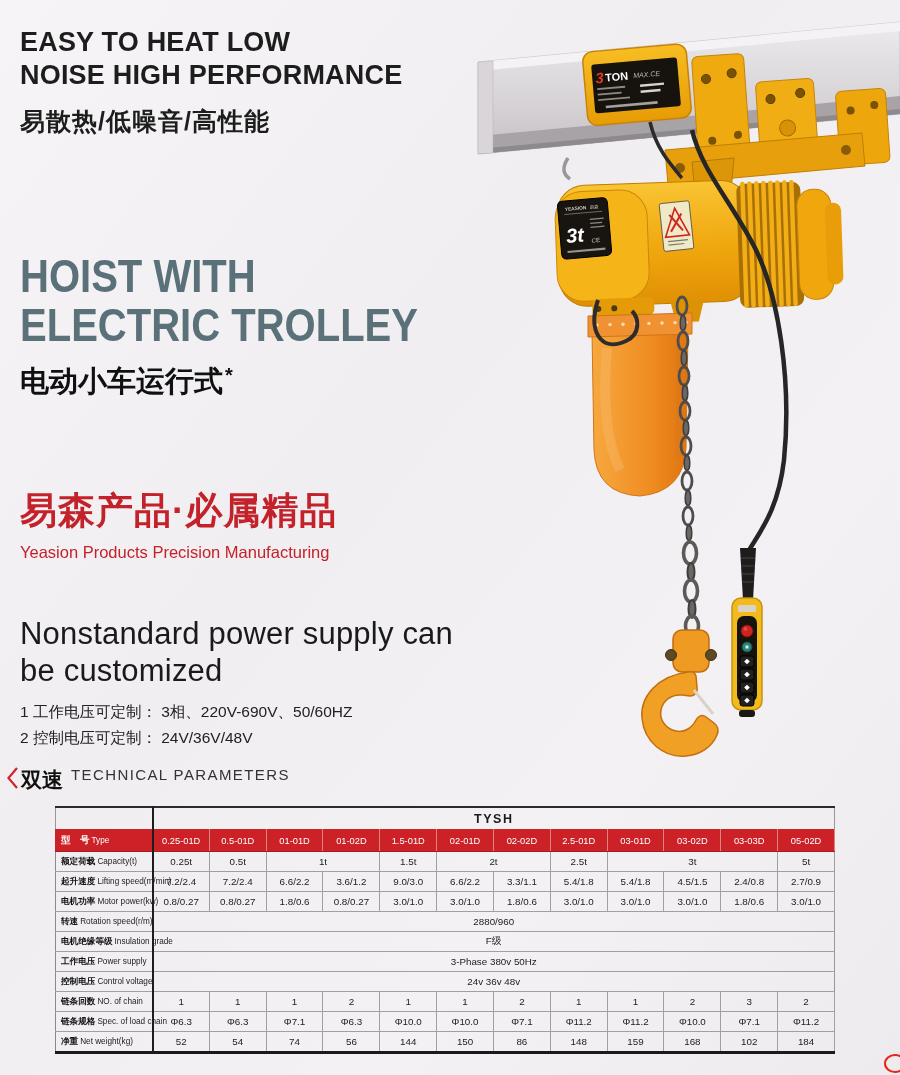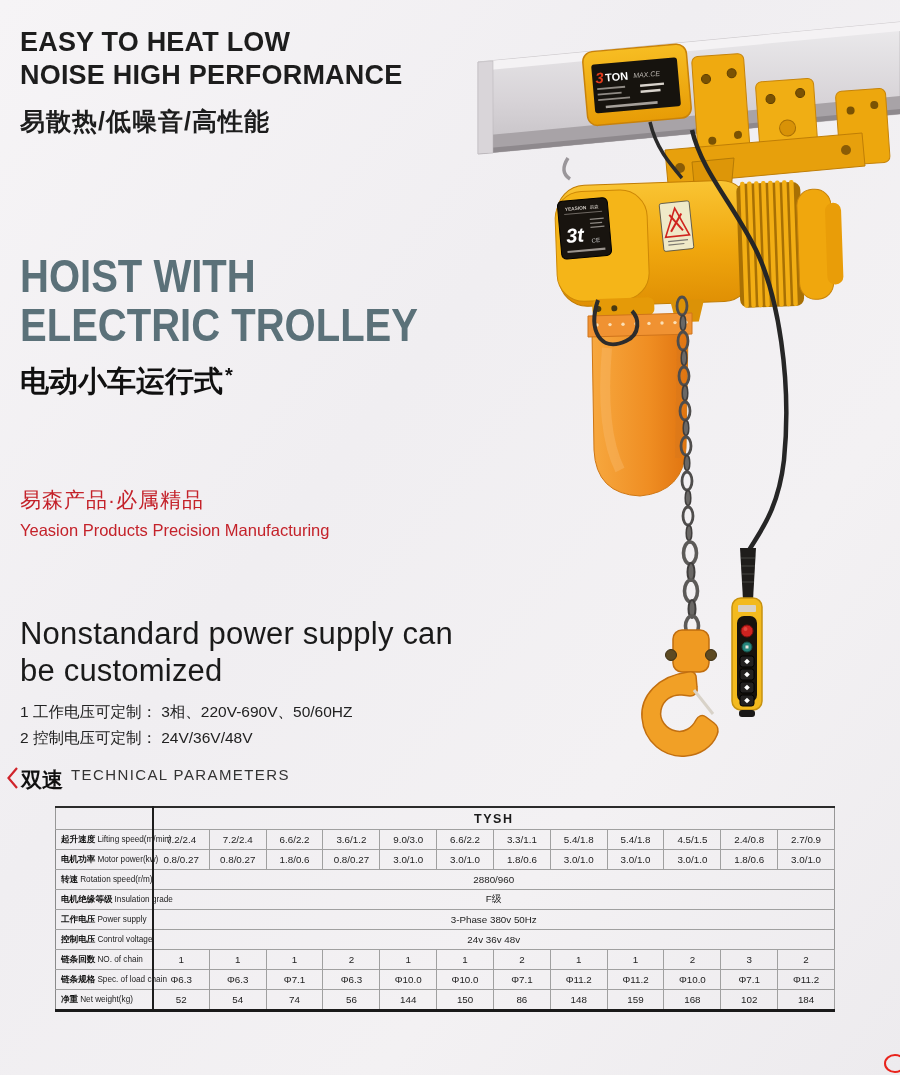--- a/index.html
+++ b/index.html
@@ -18,21 +18,21 @@
 
   
   .title{left:20px;top:252px;}
   .title-en{font-size:46px;font-weight:700;color:#5b7179;line-height:49px;
     transform:scaleX(.87);transform-origin:0 0;white-space:nowrap;}
   .title-cn{margin-top:12px;font-size:29px;font-weight:700;color:#101010;}
   .title-mark{font-size:20px;vertical-align:9px;margin-left:2px;}
 
   
   .brand{left:20px;top:486px;color:#c4222a;}
-  .brand-cn{font-size:21px;font-weight:400;letter-spacing:1px;}
+  .brand-cn{font-size:37px;font-weight:700;letter-spacing:1px;}
   .brand-en{font-size:16.5px;margin-top:7px;}
 
   
   .custom{left:20px;top:615px;color:#1a1a1a;}
   .custom-t{font-size:31px;line-height:37px;letter-spacing:.2px;}
   .custom-notes{margin-top:10px;font-size:15.5px;color:#222;line-height:26px;}
 
   
   .section{left:6px;top:766px;display:flex;align-items:flex-start;}
   .section-cn{font-size:21px;font-weight:700;color:#101010;margin-left:2px;}
@@ -308,20 +308,46 @@
           <col>
           <col>
           <col>
           <col>
         </colgroup>
         <tbody>
           <tr class="r-tysh">
             <td class="lbl corner"></td>
             <td class="tysh" colspan="12">TYSH</td>
           </tr>
+          <tr class="r-type">
+            <td class="lbl"><span class="cn">型　号</span><span class="en">Type</span></td>
+            <td>0.25-01D</td>
+            <td>0.5-01D</td>
+            <td>01-01D</td>
+            <td>01-02D</td>
+            <td>1.5-01D</td>
+            <td>02-01D</td>
+            <td>02-02D</td>
+            <td>2.5-01D</td>
+            <td>03-01D</td>
+            <td>03-02D</td>
+            <td>03-03D</td>
+            <td>05-02D</td>
+          </tr>
+          <tr class="r-data">
+            <td class="lbl"><span class="cn">额定荷载</span><span class="en">Capacity(t)</span></td>
+            <td colspan="1">0.25t</td>
+            <td colspan="1">0.5t</td>
+            <td colspan="2">1t</td>
+            <td colspan="1">1.5t</td>
+            <td colspan="2">2t</td>
+            <td colspan="1">2.5t</td>
+            <td colspan="3">3t</td>
+            <td colspan="1">5t</td>
+          </tr>
           <tr class="r-data">
             <td class="lbl"><span class="cn">起升速度</span><span class="en">Lifting speed(m/min)</span></td>
             <td>7.2/2.4</td>
             <td>7.2/2.4</td>
             <td>6.6/2.2</td>
             <td>3.6/1.2</td>
             <td>9.0/3.0</td>
             <td>6.6/2.2</td>
             <td>3.3/1.1</td>
             <td>5.4/1.8</td>

